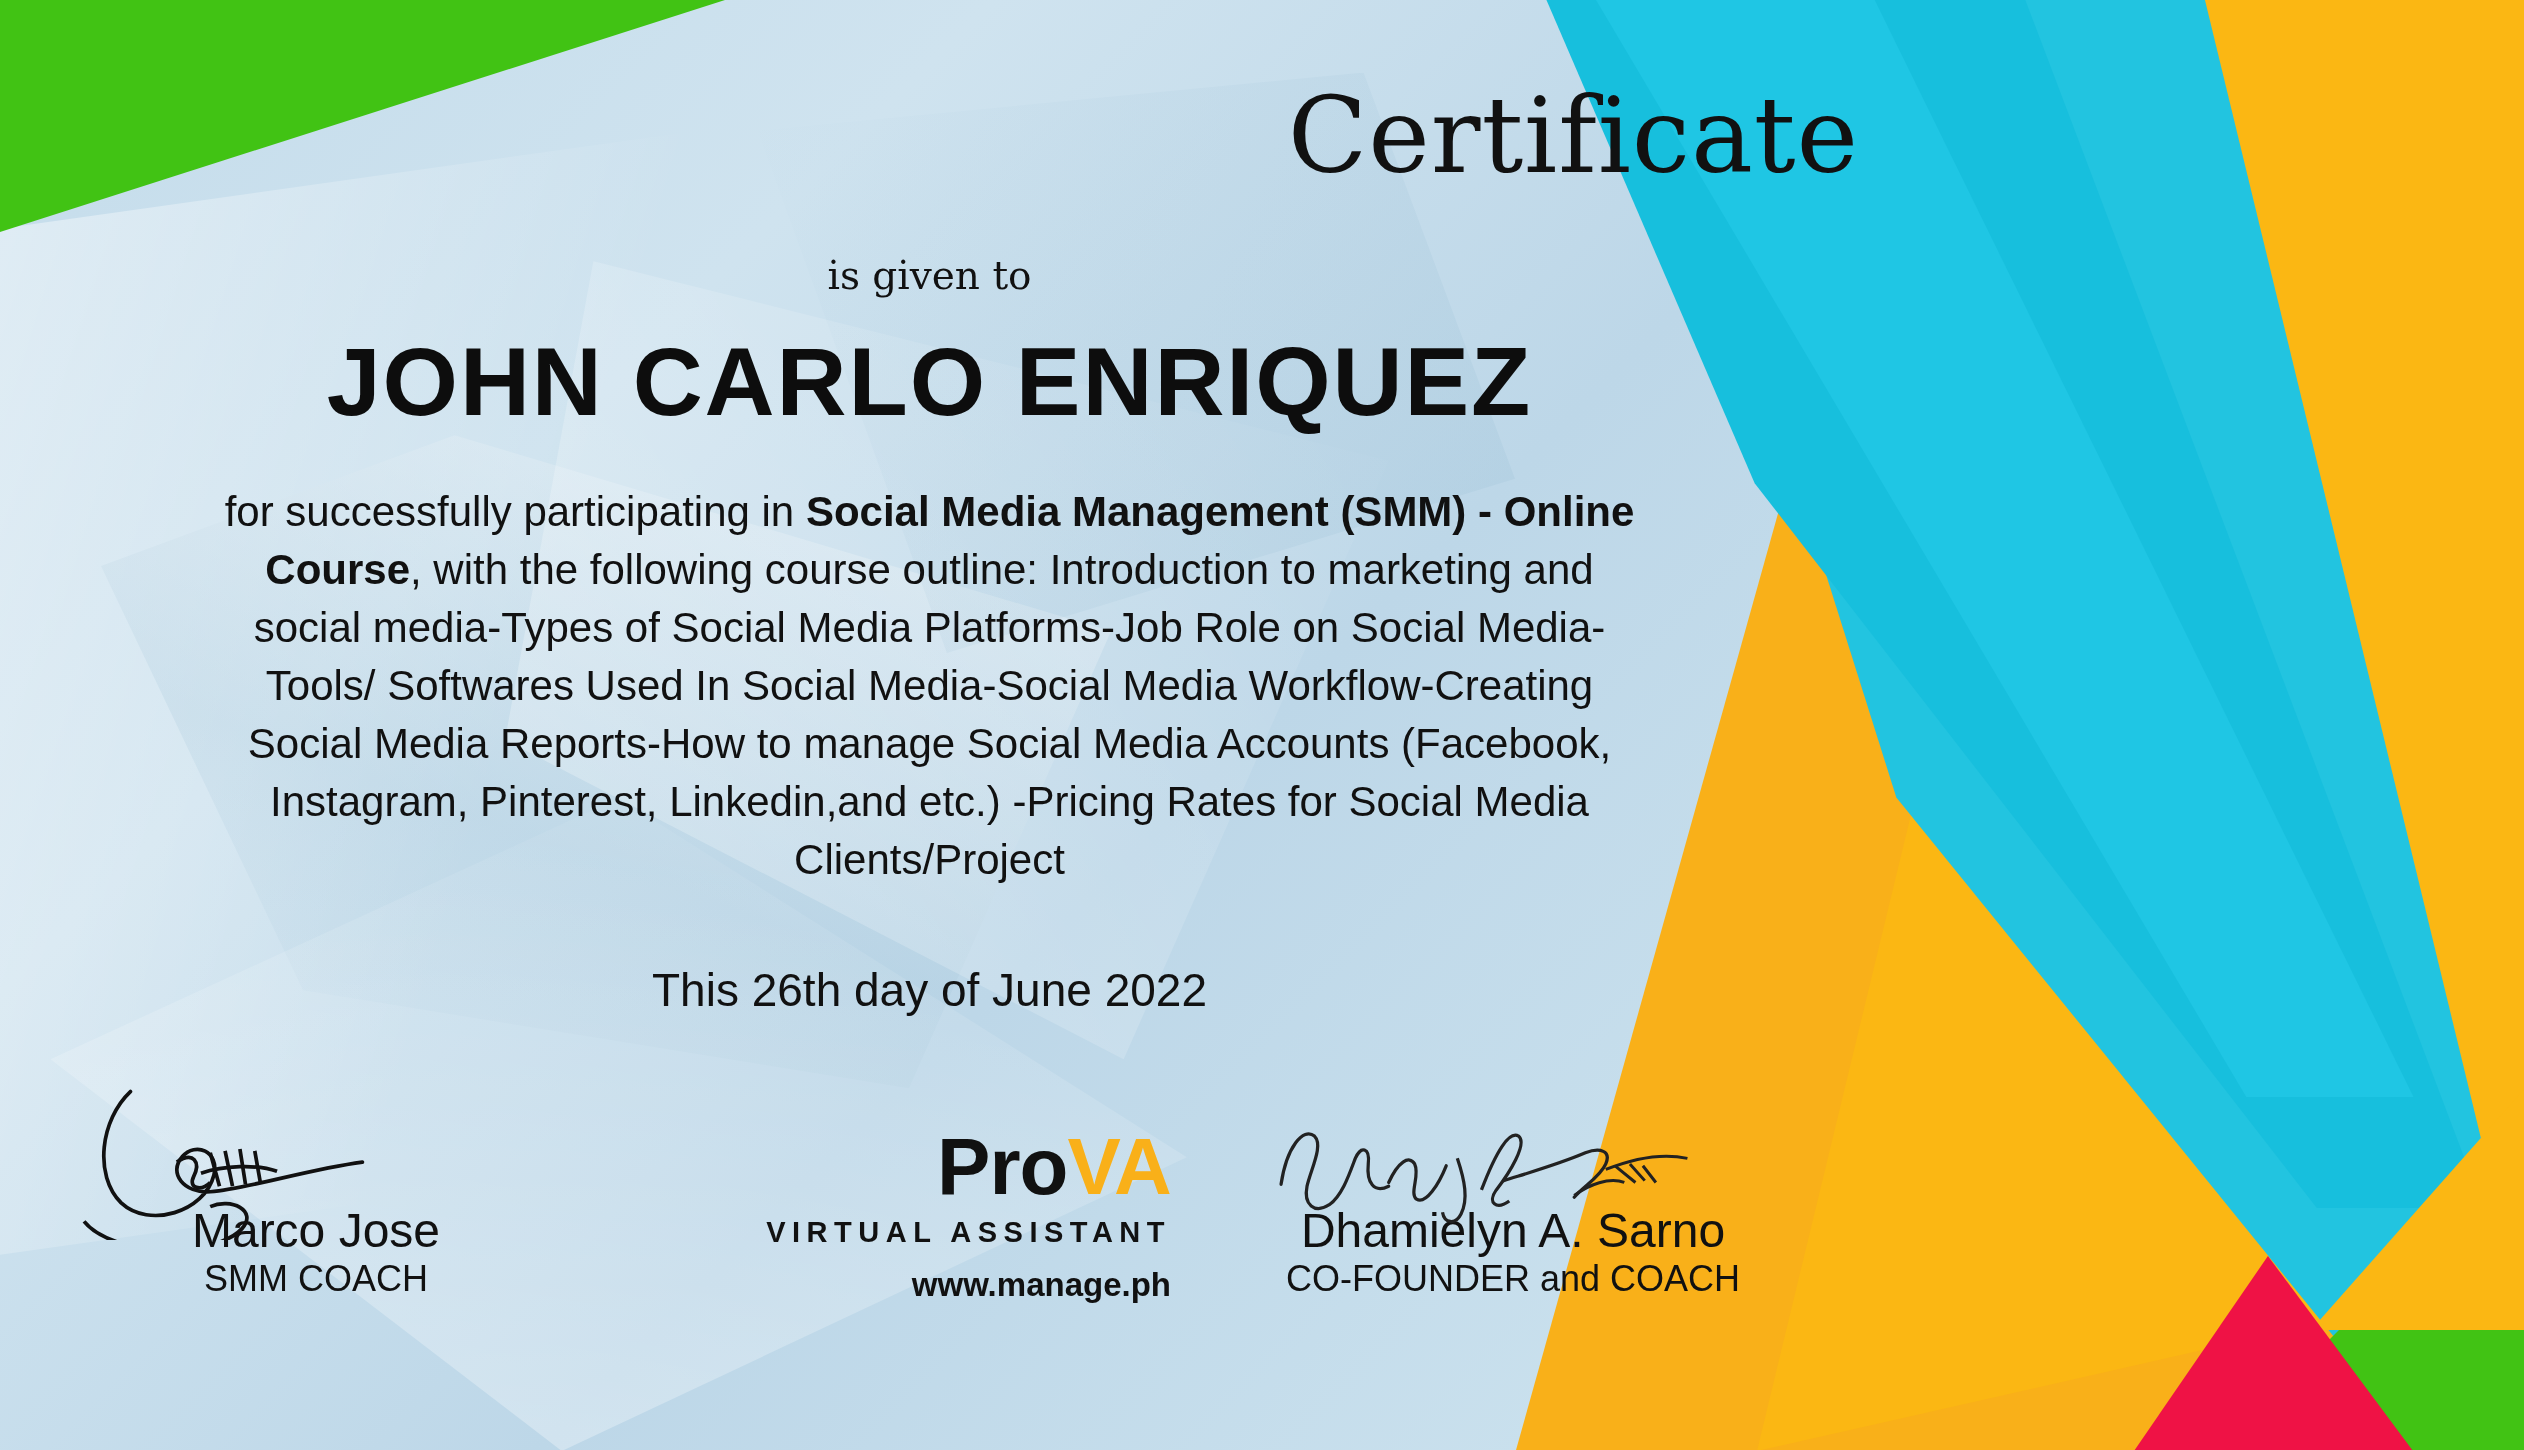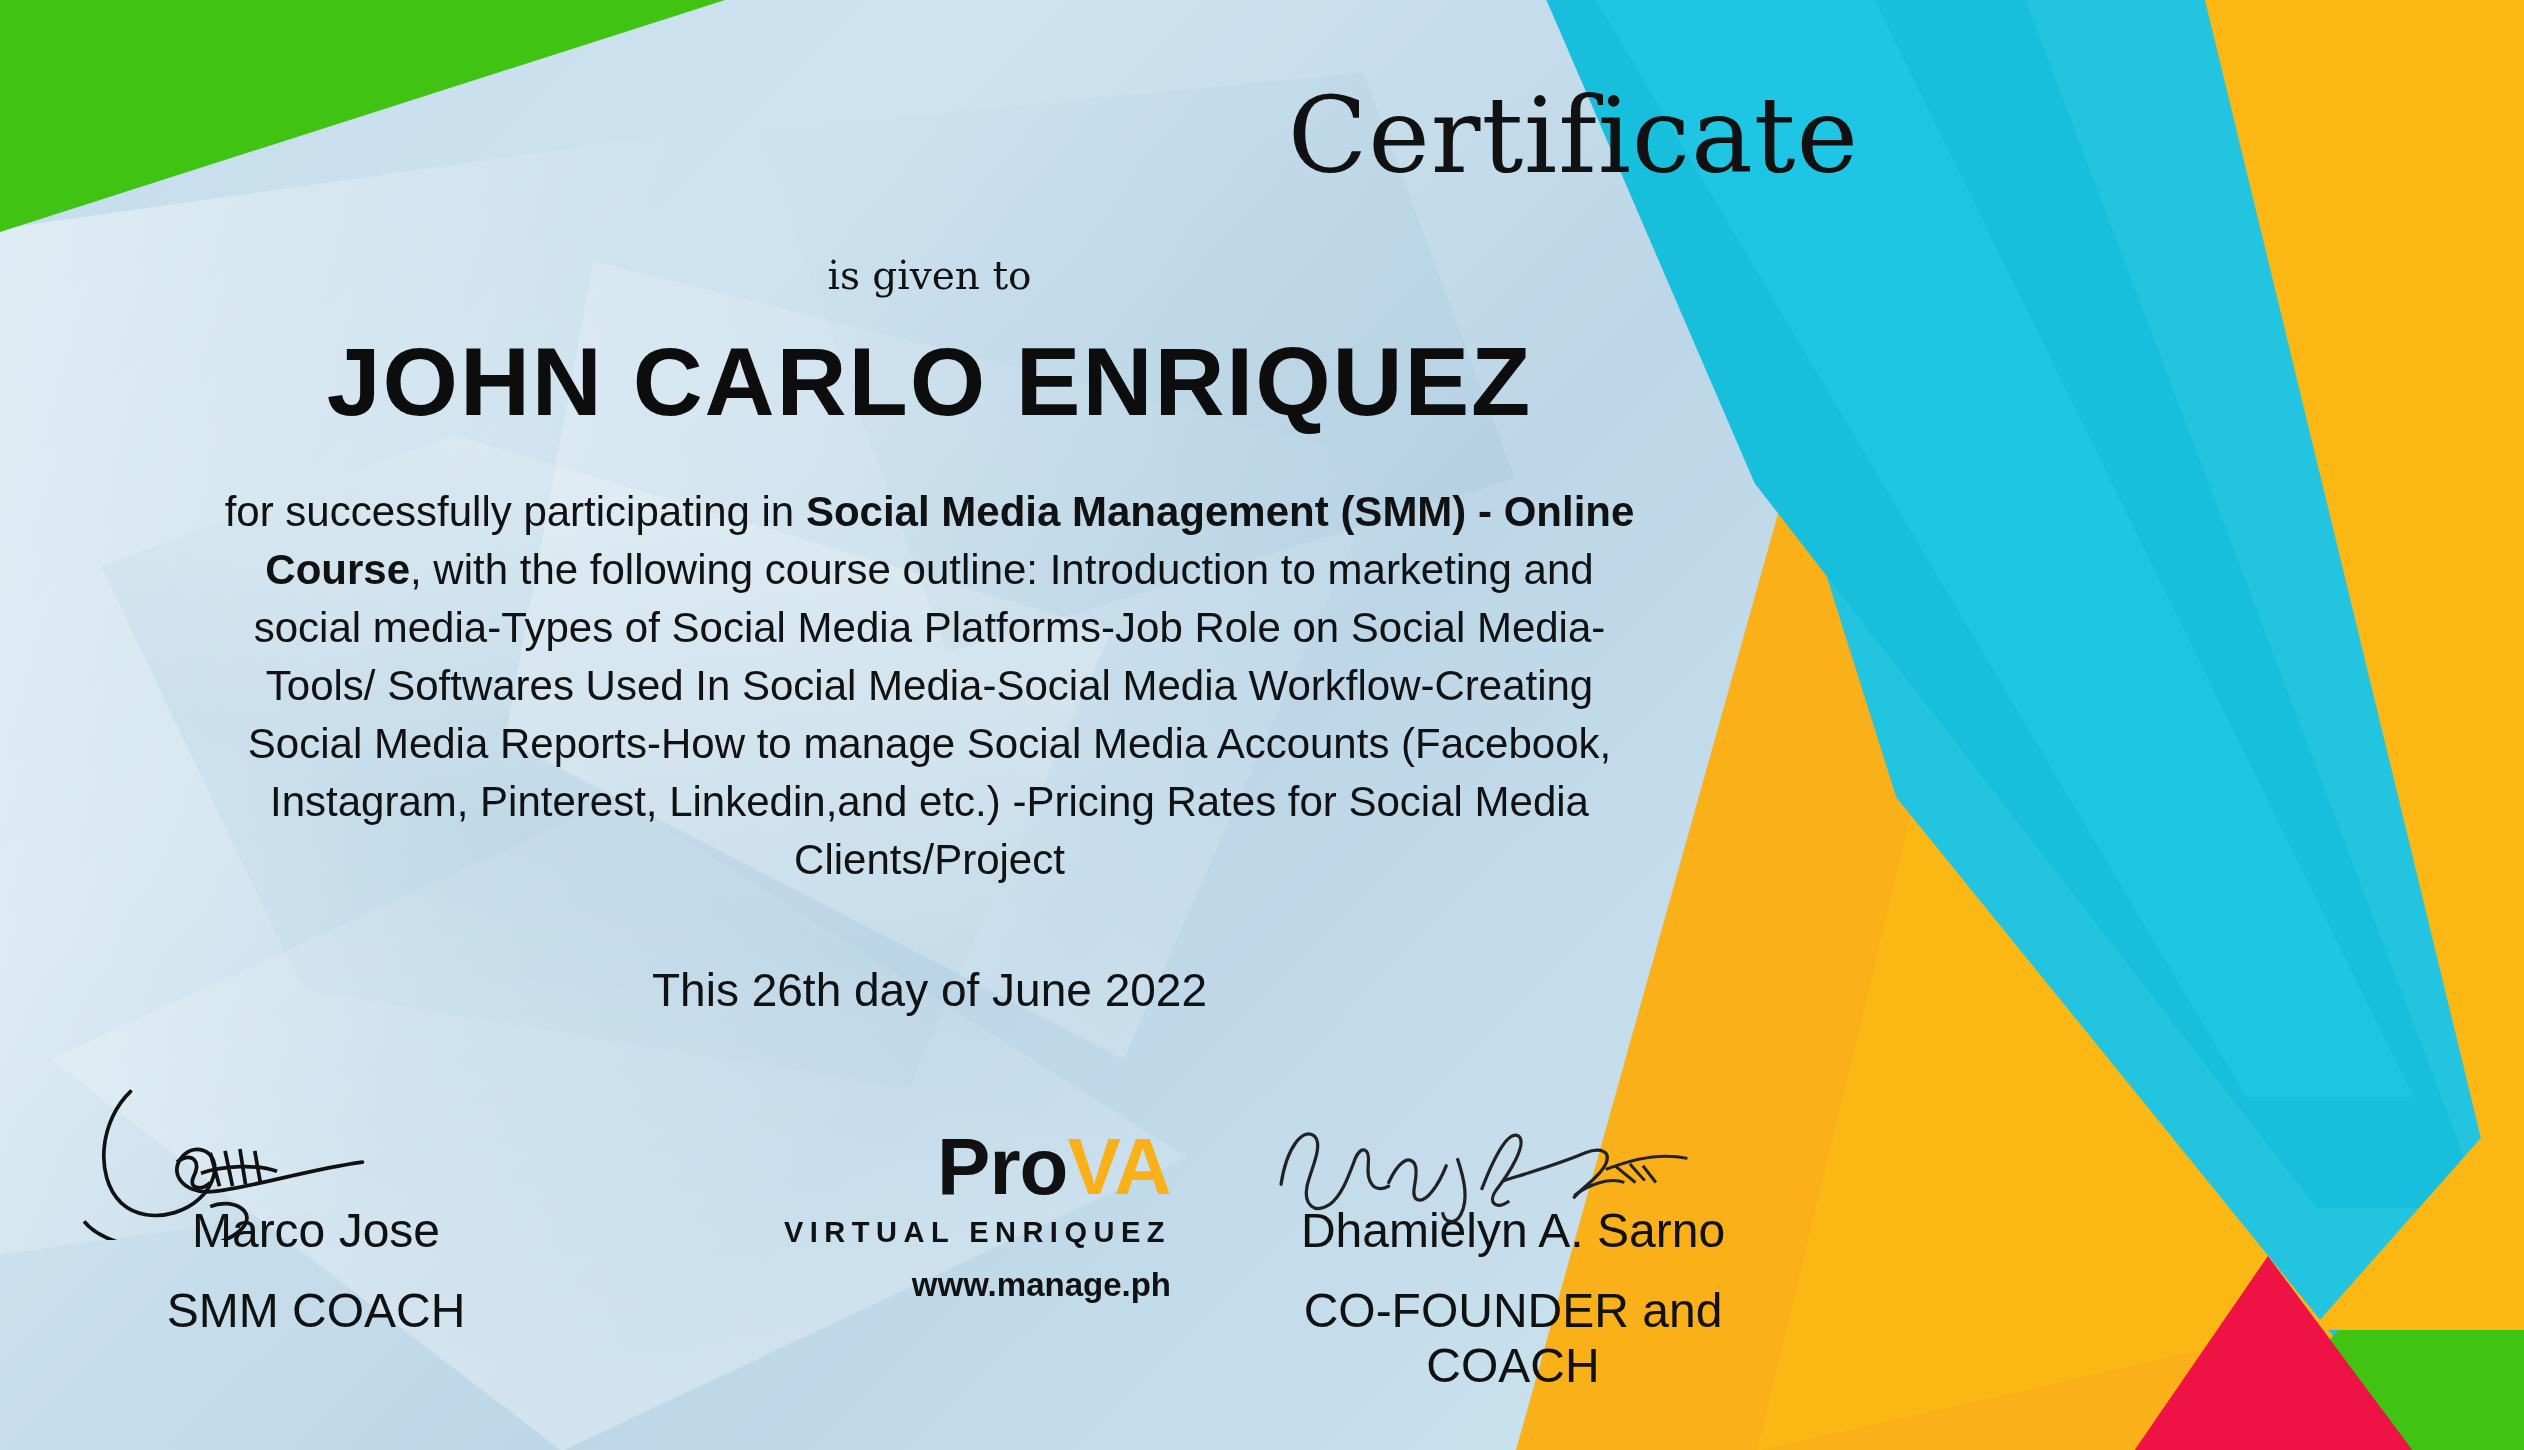--- a/index.html
+++ b/index.html
@@ -197,24 +197,23 @@
     position: relative;
   }
   .sig-mark svg { position: absolute; left: 0; top: 0; }
 
   .sig-name {
     font-size: 48px;
     color: #111;
     line-height: 1.15;
   }
   .sig-role {
-    font-size: 48px;
+    font-size: 36px;
     color: #111;
     line-height: 1.15;
-    margin-top: 25px;
   }
 
   
   .logo-block {
     position: absolute;
     left: 595px;
     top: 1127px;
     width: 576px;
     text-align: right;
   }
@@ -302,19 +301,19 @@
             <path d="M410 104 C440 92 470 86 498 92" stroke="#222" stroke-width="3.2" fill="none"></path>
           </svg>
         </div>
         <div class="sig-name">Dhamielyn A. Sarno</div>
         <div class="sig-role">CO-FOUNDER and COACH</div>
       </div>
     </div>
 
     <div class="logo-block">
       <div class="logo-word"><span>Pro</span><span class="va">VA</span></div>
-      <div class="logo-tag">VIRTUAL ENRIQUEZ</div>
+      <div class="logo-tag">VIRTUAL ASSISTANT</div>
       <div class="logo-url">www.manage.ph</div>
     </div>
 
   </div>
 </div>
 
 
 </body></html>

